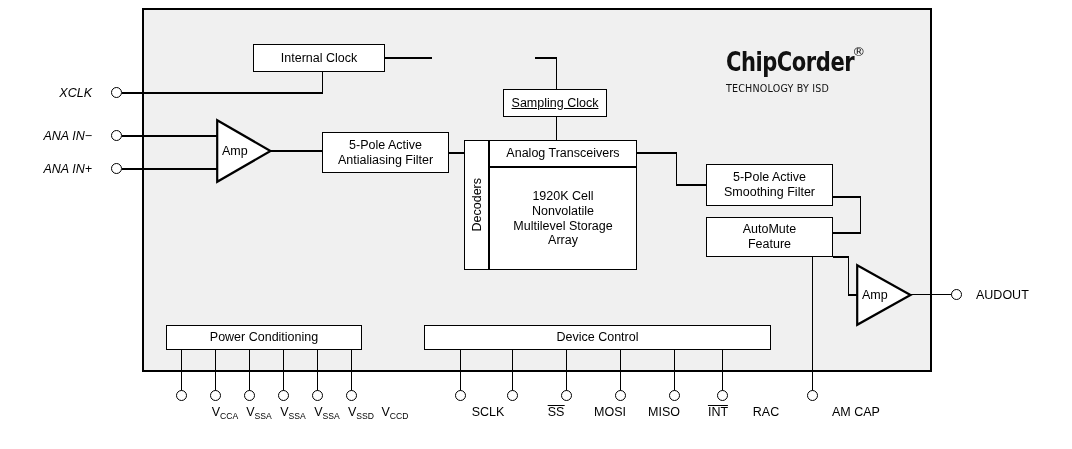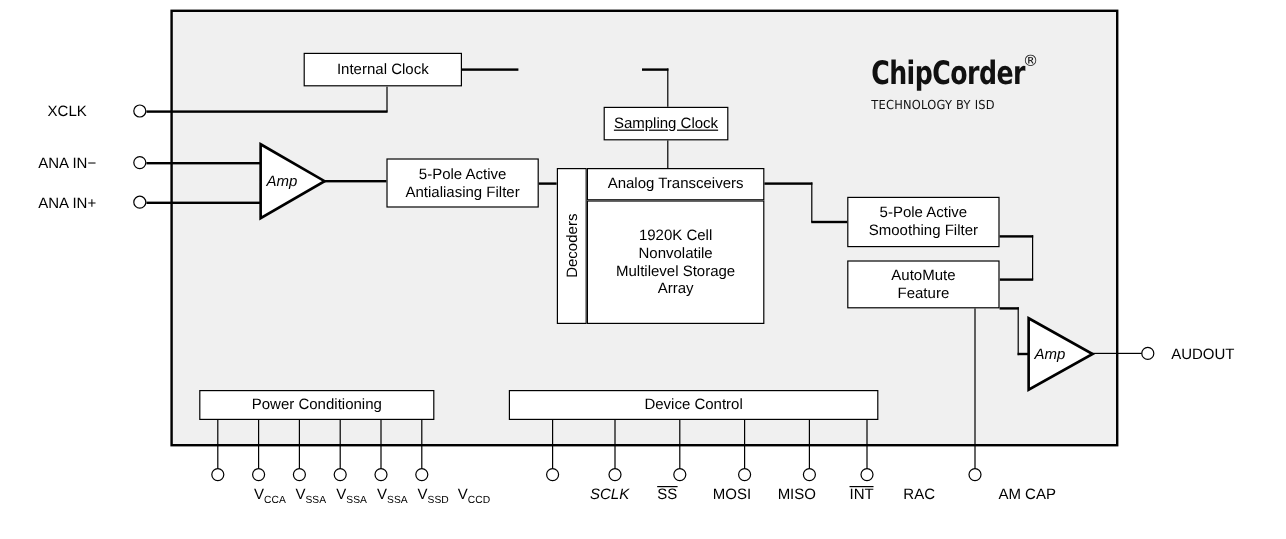--- a/index.html
+++ b/index.html
@@ -26,26 +26,26 @@
   .w{position:absolute;background:#000;}
   .wh{height:1.6px;}
   .wv{width:1.6px;}
   
   .pin{
     position:absolute;width:11px;height:11px;border:1.7px solid #000;
     border-radius:50%;background:#fff;box-sizing:border-box;
   }
   
   .plbl{position:absolute;font-size:12.5px;color:#000;white-space:nowrap;}
-  .plbl.rt{text-align:center;}
+  .plbl.rt{text-align:right;font-style:italic;}
   .plbl.ctr{text-align:center;transform:translateX(-50%);margin-left:44px;}
   .plbl sub{font-size:8.6px;vertical-align:baseline;position:relative;top:2.5px;}
   .ovl{border-top:1.4px solid #000;padding-top:0px;display:inline-block;line-height:1.05;}
   
-  .amp{position:absolute;font-style:italic;}
+  .amp{position:absolute;}
   .amp svg{display:block;overflow:visible;}
   .amp .amplbl{
     position:absolute;left:6px;top:50%;transform:translateY(-50%);
     font-size:12.5px;color:#000;
   }
   
   .decoders{
     position:absolute;background:#fff;border:1.6px solid #000;box-sizing:border-box;
     display:flex;align-items:center;justify-content:center;
   }
@@ -171,38 +171,38 @@
   <div class="pin" style="left:312px;top:390px;"></div>
   <div class="pin" style="left:346px;top:390px;"></div>
 
   <div class="plbl ctr" style="left:181px;top:405px;"><span>V</span><sub>CCA</sub></div>
   <div class="plbl ctr" style="left:215px;top:405px;"><span>V</span><sub>SSA</sub></div>
   <div class="plbl ctr" style="left:249px;top:405px;"><span>V</span><sub>SSA</sub></div>
   <div class="plbl ctr" style="left:283px;top:405px;"><span>V</span><sub>SSA</sub></div>
   <div class="plbl ctr" style="left:317px;top:405px;"><span>V</span><sub>SSD</sub></div>
   <div class="plbl ctr" style="left:351px;top:405px;"><span>V</span><sub>CCD</sub></div>
 
-  <div class="blk" style="left:424px;top:325px;width:308px;height:25px;">Device Control</div>
+  <div class="blk" style="left:424px;top:325px;width:347px;height:25px;">Device Control</div>
 
   <div class="w wv" style="left:459.5px;top:350px;height:46px;"></div>
   <div class="w wv" style="left:511.5px;top:350px;height:46px;"></div>
   <div class="w wv" style="left:565.5px;top:350px;height:46px;"></div>
   <div class="w wv" style="left:619.5px;top:350px;height:46px;"></div>
   <div class="w wv" style="left:673.5px;top:350px;height:46px;"></div>
   <div class="w wv" style="left:721.5px;top:350px;height:46px;"></div>
 
   <div class="pin" style="left:455px;top:390px;"></div>
   <div class="pin" style="left:507px;top:390px;"></div>
   <div class="pin" style="left:561px;top:390px;"></div>
   <div class="pin" style="left:615px;top:390px;"></div>
   <div class="pin" style="left:669px;top:390px;"></div>
   <div class="pin" style="left:717px;top:390px;"></div>
   <div class="pin" style="left:807px;top:390px;"></div>
 
-  <div class="plbl ctr" style="left:464px;top:405px;font-style:italic;">SCLK</div>
+  <div class="plbl ctr" style="left:444px;top:405px;">SCLK</div>
   <div class="plbl ctr" style="left:512px;top:405px;"><span class="ovl">SS</span></div>
   <div class="plbl ctr" style="left:566px;top:405px;">MOSI</div>
   <div class="plbl ctr" style="left:620px;top:405px;">MISO</div>
   <div class="plbl ctr" style="left:674px;top:405px;"><span class="ovl">INT</span></div>
   <div class="plbl ctr" style="left:722px;top:405px;">RAC</div>
   <div class="plbl ctr" style="left:812px;top:405px;">AM CAP</div>
 
 </div>
 
 </body></html>

